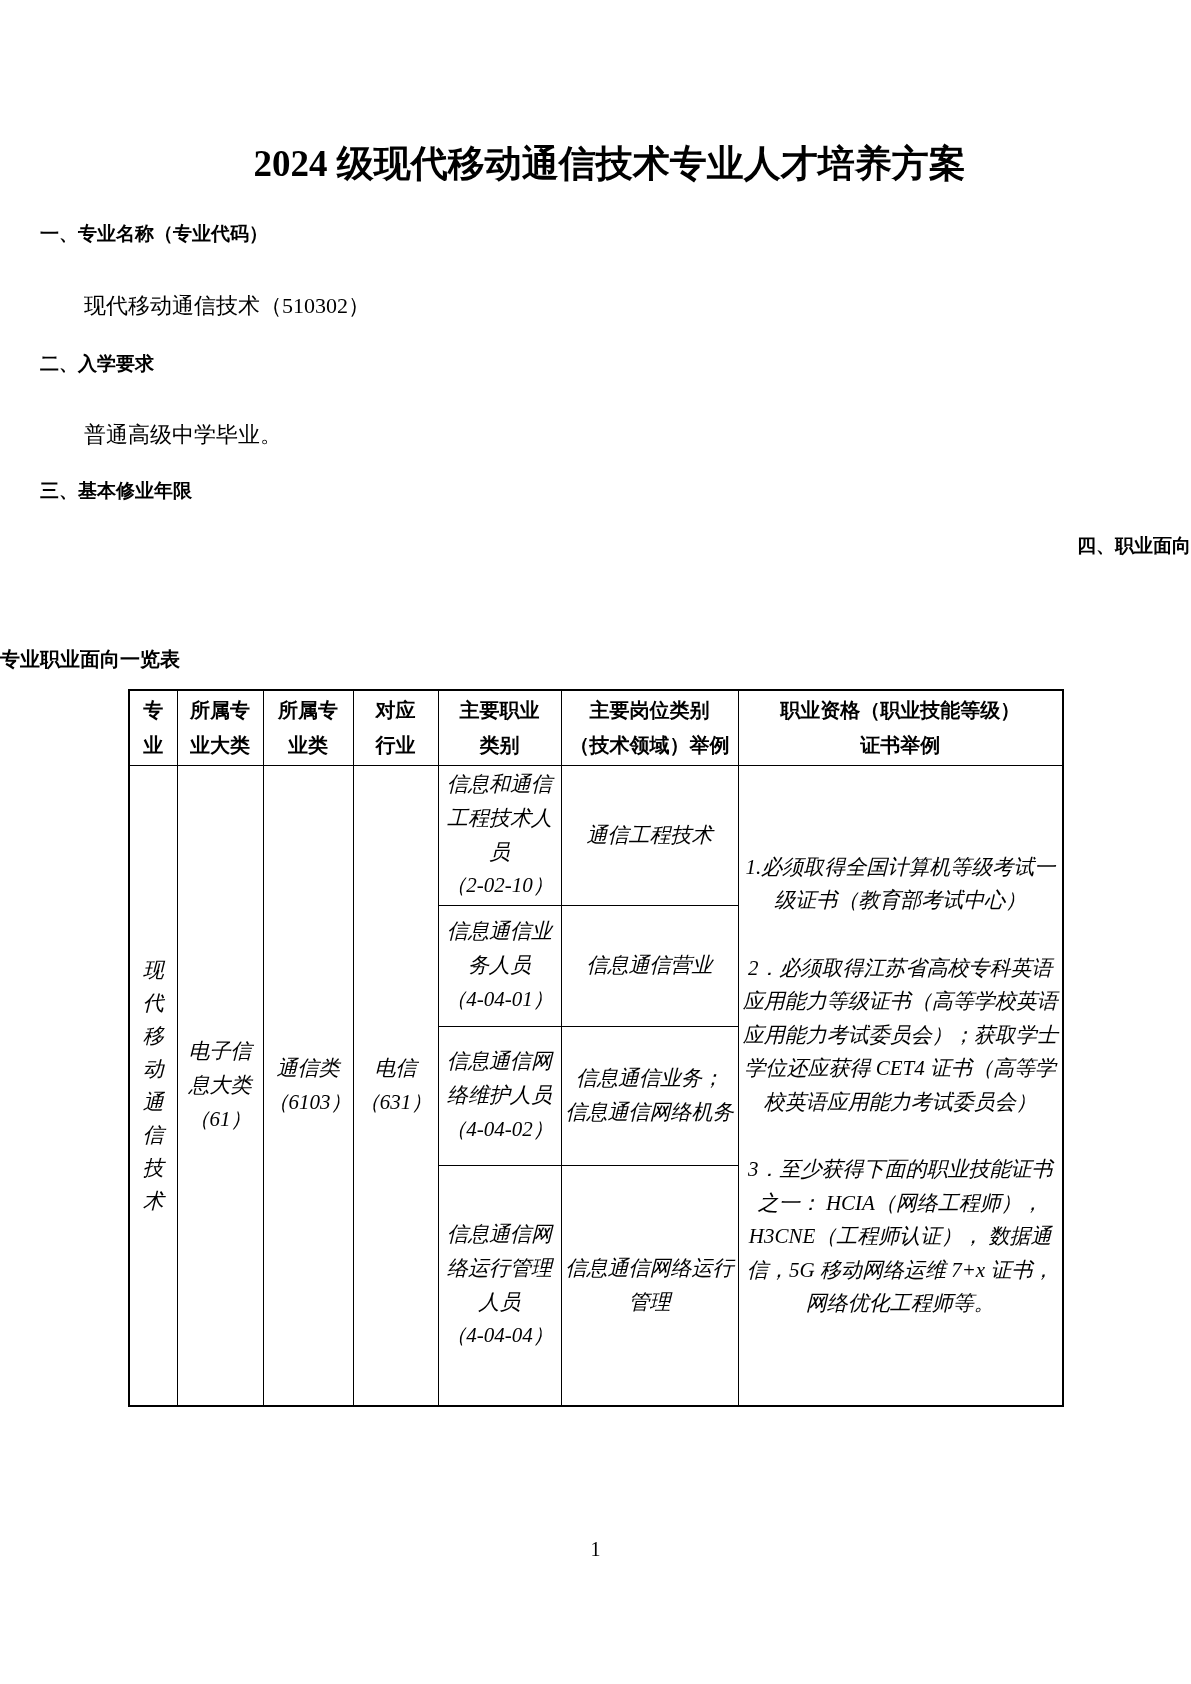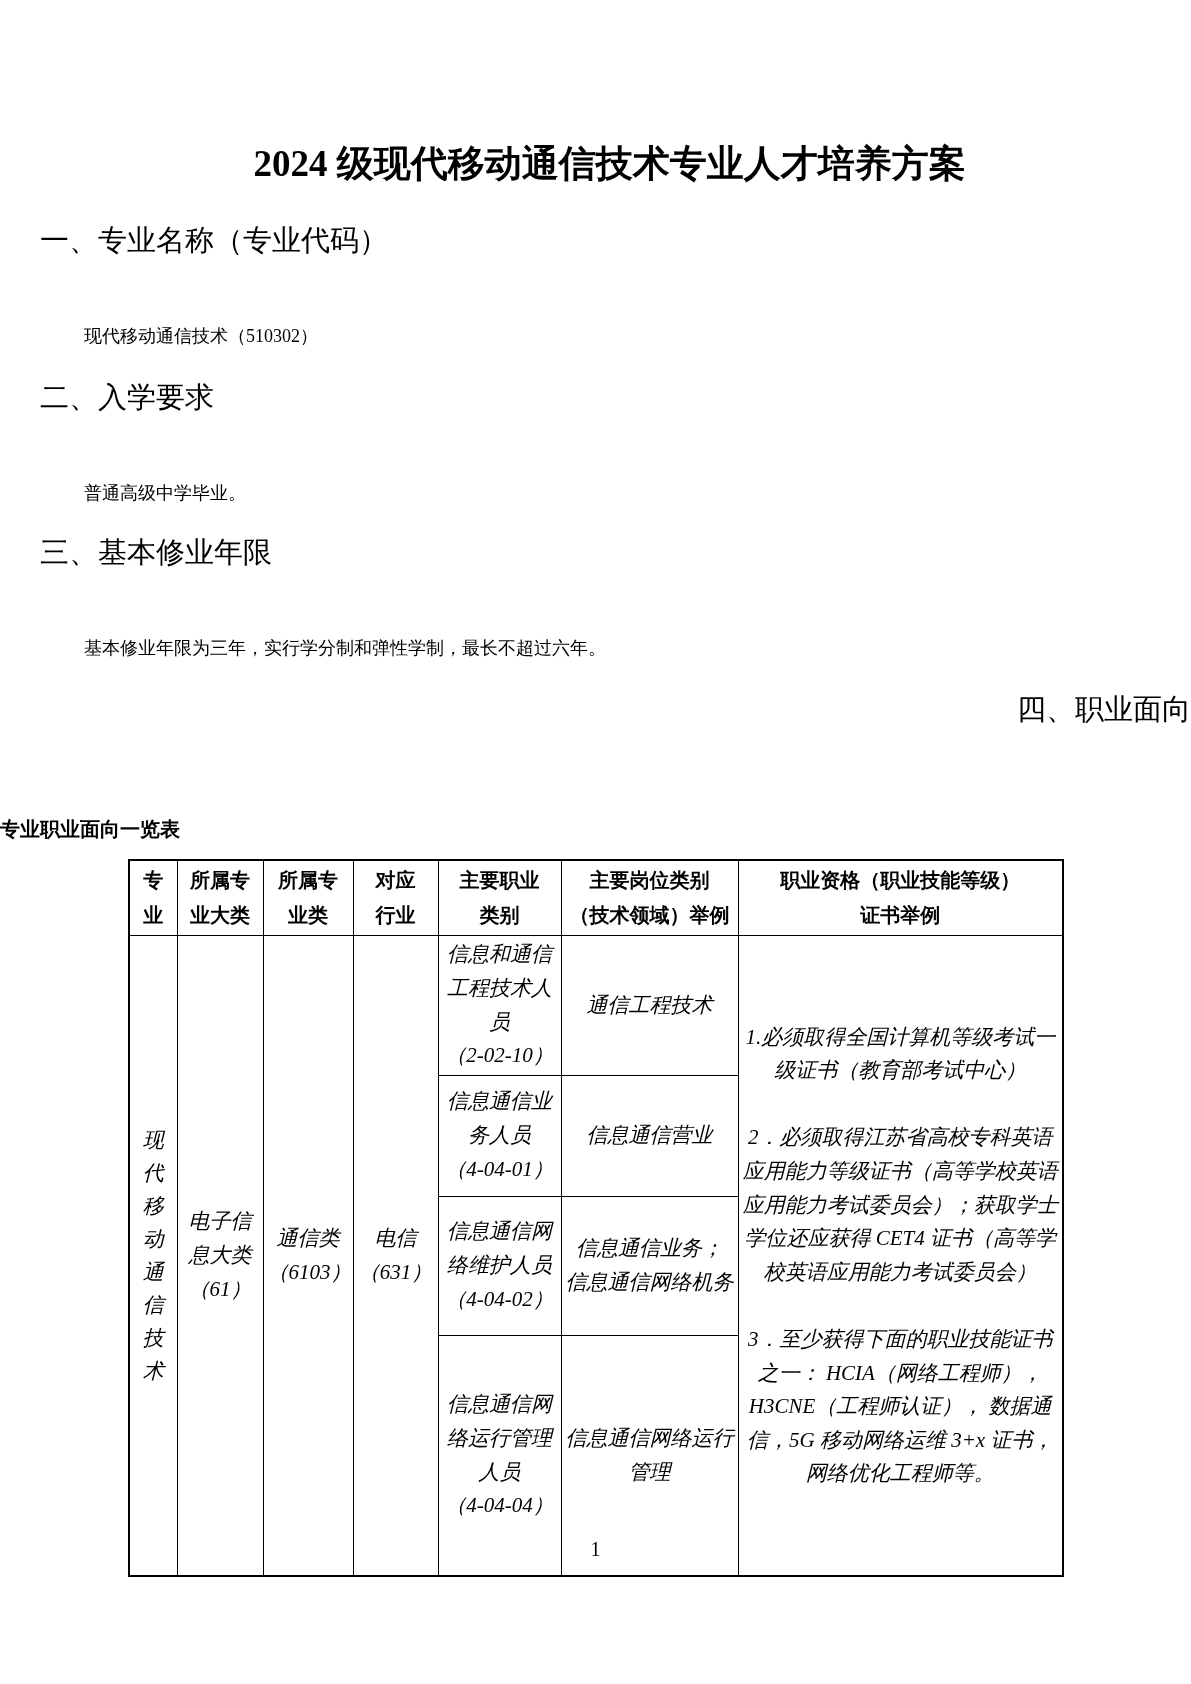--- a/index.html
+++ b/index.html
@@ -21,27 +21,27 @@
     text-align: center;
     font-family: "Liberation Serif", "DejaVu Serif", serif;
     font-weight: bold;
     font-size: 37px;
     line-height: 1.3;
     padding-left: 28px;
   }
   .sec-heading {
     margin: 34px 0 0 40px;
     font-family: "Liberation Sans", "DejaVu Sans", sans-serif;
-    font-weight: normal;
-    font-size: 29px;
+    font-weight: bold;
+    font-size: 19px;
     line-height: 1.3;
   }
   .sec-body {
-    margin: 64px 0 0 84px;
-    font-size: 18px;
+    margin: 44px 0 0 84px;
+    font-size: 22px;
     line-height: 1.4;
     font-family: Liberation Serif, serif;
   }
   .h2x { margin-top: 30px; }
   .h3x { margin-top: 28px; }
   .h4x { margin-top: 30px; text-align: right; }
   .table-caption {
     margin: 88px 0 0 0;
     text-align: left;
     font-family: "Liberation Sans", "DejaVu Sans", sans-serif;
@@ -110,21 +110,20 @@
 
   <h1 class="doc-title">2024 级现代移动通信技术专业人才培养方案</h1>
 
   <h2 class="sec-heading">一、专业名称（专业代码）</h2>
   <p class="sec-body">现代移动通信技术（510302）</p>
 
   <h2 class="sec-heading h2x">二、入学要求</h2>
   <p class="sec-body">普通高级中学毕业。</p>
 
   <h2 class="sec-heading h3x">三、基本修业年限</h2>
-  <p class="sec-body">基本修业年限为三年，实行学分制和弹性学制，最长不超过六年。</p>
 
   <h2 class="sec-heading h4x">四、职业面向</h2>
 
   <div class="table-caption">专业职业面向一览表</div>
 
   <table class="career">
     <colgroup>
       <col style="width:48px">
       <col style="width:86px">
       <col style="width:90px">
@@ -161,21 +160,21 @@
 （61）</td>
         <td rowspan="4">通信类
 （6103）</td>
         <td rowspan="4">电信
 （631）</td>
         <td><span>信息和通信工程技术人员</span><span class="occ-code">（2-02-10）</span></td>
         <td>通信工程技术</td>
         <td rowspan="4" class="cert-cell">
           <div class="cert-item">1.必须取得全国计算机等级考试一级证书（教育部考试中心）</div>
           <div class="cert-item">2．必须取得江苏省高校专科英语应用能力等级证书（高等学校英语应用能力考试委员会）；获取学士学位还应获得 CET4 证书（高等学校英语应用能力考试委员会）</div>
-          <div class="cert-item">3．至少获得下面的职业技能证书之一： HCIA（网络工程师），H3CNE（工程师认证）， 数据通信，5G 移动网络运维 3+x 证书，网络优化工程师等。</div>
+          <div class="cert-item">3．至少获得下面的职业技能证书之一： HCIA（网络工程师），H3CNE（工程师认证）， 数据通信，5G 移动网络运维 7+x 证书，网络优化工程师等。</div>
         </td>
       </tr>
       <tr class="r2">
         <td><span>信息通信业务人员</span><span class="occ-code">（4-04-01）</span></td>
         <td>信息通信营业</td>
       </tr>
       <tr class="r3">
         <td><span>信息通信网络维护人员</span><span class="occ-code">（4-04-02）</span></td>
         <td>信息通信业务；
 信息通信网络机务</td>

